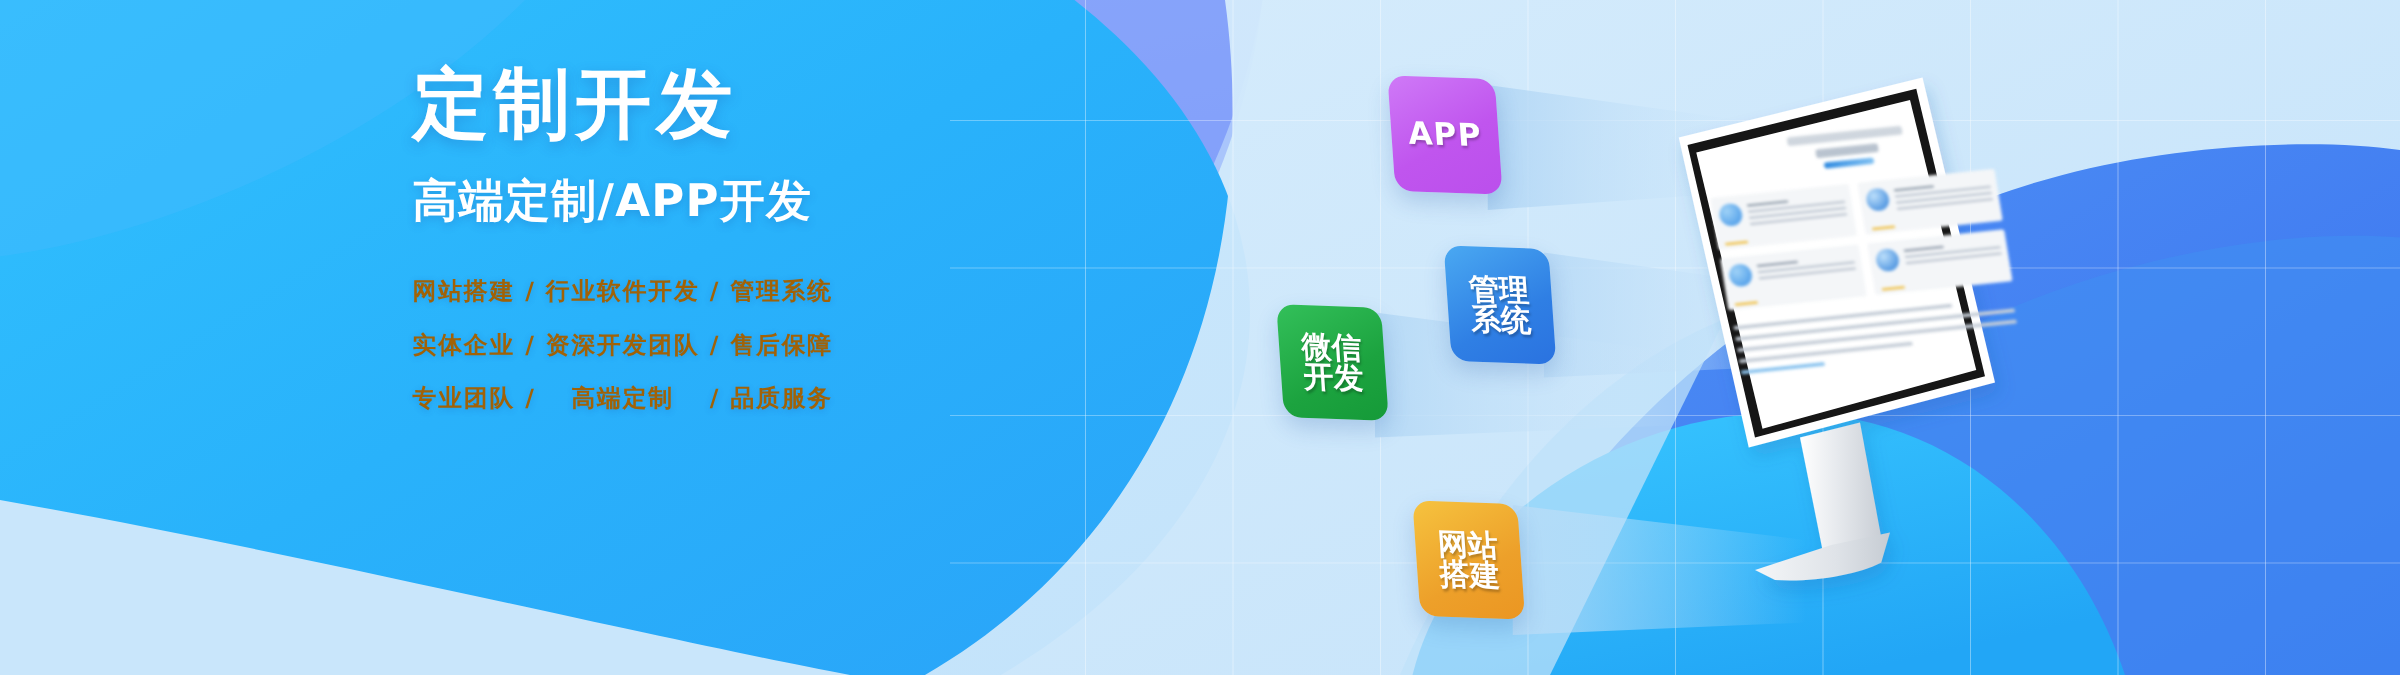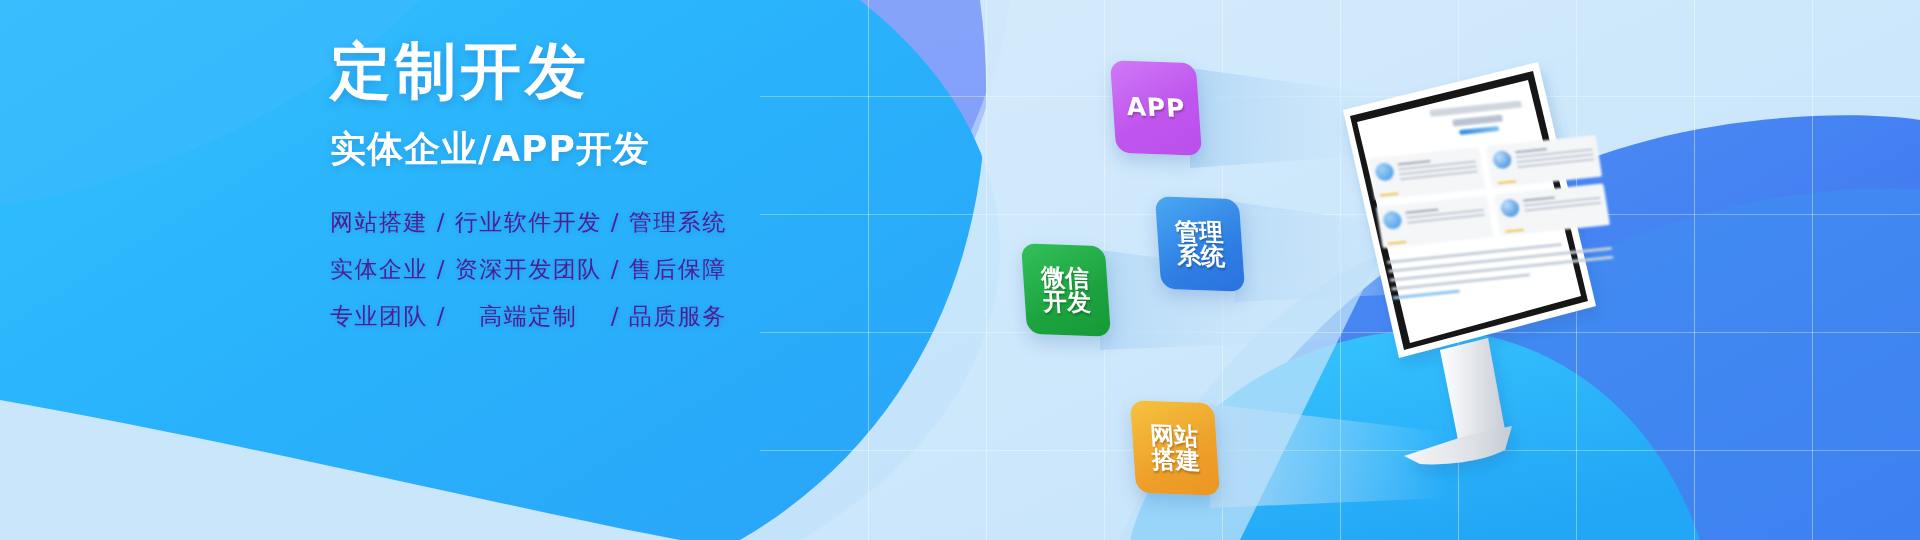--- a/index.html
+++ b/index.html
@@ -19,40 +19,40 @@
     background-image:
       linear-gradient(to right, rgba(255,255,255,.45) 1px, transparent 1px),
       linear-gradient(to bottom, rgba(255,255,255,.38) 1px, transparent 1px);
     background-size:118px 118px;
     background-position:-10px -22px;
     opacity:.85;
   }
   .grid-mask{position:absolute;left:760px;top:0;width:1160px;height:540px;overflow:hidden;}
 
   
-  .copy{position:absolute;left:330px;top:40px;width:520px;}
+  .copy{position:absolute;left:330px;top:53px;width:520px;}
   .headline{
     font-family:"DejaVu Sans","Liberation Sans",sans-serif;
     font-weight:700;font-size:61px;line-height:1;color:#ffffff;
     letter-spacing:4px;
     text-shadow:0 3px 10px rgba(20,70,160,.28);
     white-space:nowrap;
   }
   .subline{
     margin-top:30px;
     font-family:"DejaVu Sans","Liberation Sans",sans-serif;
     font-weight:700;font-size:36px;line-height:1;color:#ffffff;
     letter-spacing:1px;
     text-shadow:0 2px 7px rgba(20,70,160,.25);
     white-space:nowrap;
   }
   .desc{margin-top:44px;}
   .desc-line{
     font-family:"DejaVu Sans","Liberation Sans",sans-serif;
-    font-size:23px;line-height:1;color:#4c1d95;font-weight:400;
+    font-size:19px;line-height:1;color:#a16207;font-weight:700;
     letter-spacing:1.5px;white-space:nowrap;margin-bottom:24px;
     text-shadow:0 1px 5px rgba(20,70,160,.22);
   }
   .desc-line:last-child{margin-bottom:0;}
 
   
   .card{
     position:absolute;border-radius:14px;
     display:flex;flex-direction:column;align-items:center;justify-content:center;
     font-family:"DejaVu Sans","Liberation Sans",sans-serif;
@@ -167,21 +167,21 @@
       <path d="M1240,540 L1120,540 C1180,400 1270,300 1380,255 Z" fill="#bfe1fa" opacity=".75"></path>
     </svg>
 
     <div class="grid-mask">
       <div class="grid"></div>
     </div>
   </div>
 
   <div class="copy">
     <div class="headline">定制开发</div>
-    <div class="subline">实体企业/APP开发</div>
+    <div class="subline">高端定制/APP开发</div>
     <div class="desc">
       <div class="desc-line">网站搭建 / 行业软件开发 / 管理系统</div>
       <div class="desc-line">实体企业 / 资深开发团队 / 售后保障</div>
       <div class="desc-line">专业团队 /　 高端定制　 / 品质服务</div>
     </div>
   </div>
 
   <div class="beam" style="left:1190px;top:60px;">
     <svg width="240" height="130" viewBox="0 0 240 130" aria-hidden="true">
       <defs>

